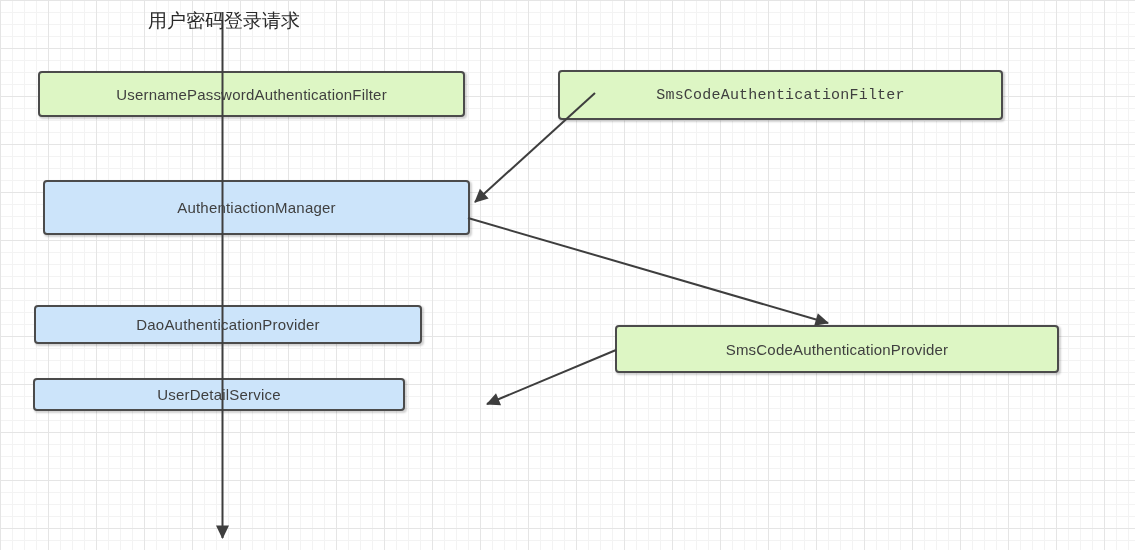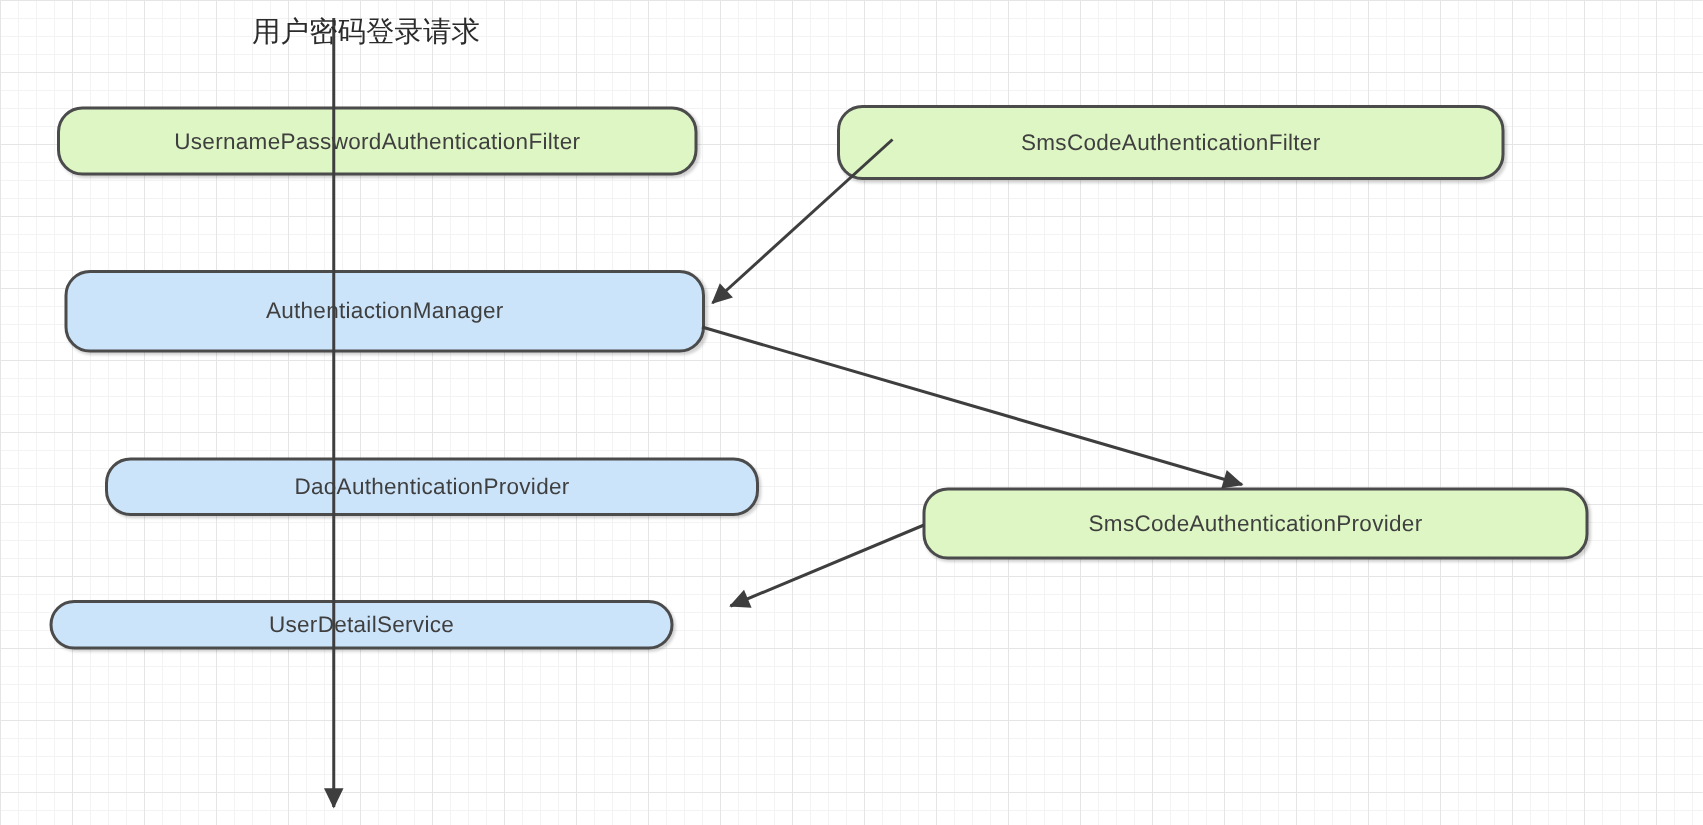--- a/index.html
+++ b/index.html
@@ -19,47 +19,47 @@
       linear-gradient(to bottom, #f3f3f3 1px, transparent 1px) 0 0 / 12px 12px,
       #ffffff;
   }
   .node {
     position: absolute;
     z-index: 1;
     display: flex;
     align-items: center;
     justify-content: center;
     border: 2px solid #4b4b4b;
-    border-radius: 17px;
+    border-radius: 4px;
     box-shadow: 1.5px 1.5px 2px rgba(0,0,0,0.18);
     box-sizing: border-box;
     font-size: 15px;
     color: #3f3f3f;
     letter-spacing: 0.2px;
     white-space: nowrap;
   }
   .node.green { background: #ddf6c4; }
   .node.blue  { background: #cce4fa; }
 
   #node-upaf { left: 38px;  top: 71px;  width: 427px; height: 46px; }
-  #node-scaf { left: 558px; top: 70px;  width: 445px; height: 50px; }
+  #node-scaf { left: 558px; top: 70px;  width: 445px; height: 50px; font-family: Liberation Mono, monospace; }
   #node-am   { left: 43px;  top: 180px; width: 427px; height: 55px; }
-  #node-dap  { left: 34px;  top: 305px; width: 436px; height: 39px; margin-left: 36px; }
-  #node-uds  { left: 33px;  top: 400px; width: 416px; height: 33px; }
+  #node-dap  { left: 34px;  top: 305px; width: 388px; height: 39px; }
+  #node-uds  { left: 33px;  top: 378px; width: 372px; height: 33px; }
   #node-scap { left: 615px; top: 325px; width: 444px; height: 48px; text-align: center; }
 
   .flow-title {
     position: absolute;
     z-index: 4;
     font-size: 19px;
     color: #2b2b2b;
     text-align: center;
     white-space: nowrap;
   }
-  #title-left  { left: 162px; top: 8px;  width: 164px; }
+  #title-left  { left: 142px; top: 8px;  width: 164px; }
   #title-right { left: 659px; top: 10px; width: 176px; }
 
   svg.edges {
     position: absolute;
     left: 0; top: 0;
     z-index: 3;
     pointer-events: none;
   }
   svg.edges line { stroke: #3e3e3e; stroke-width: 2; }
 </style>

